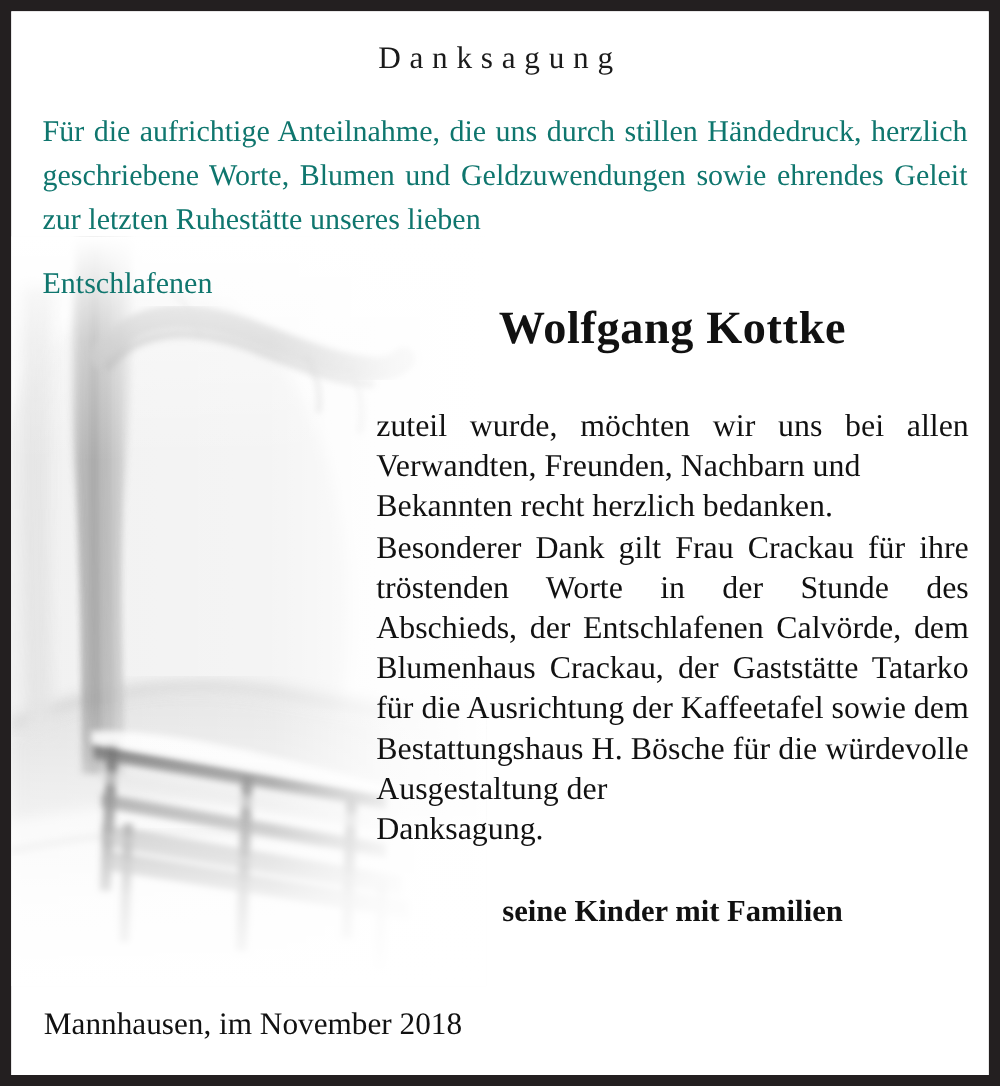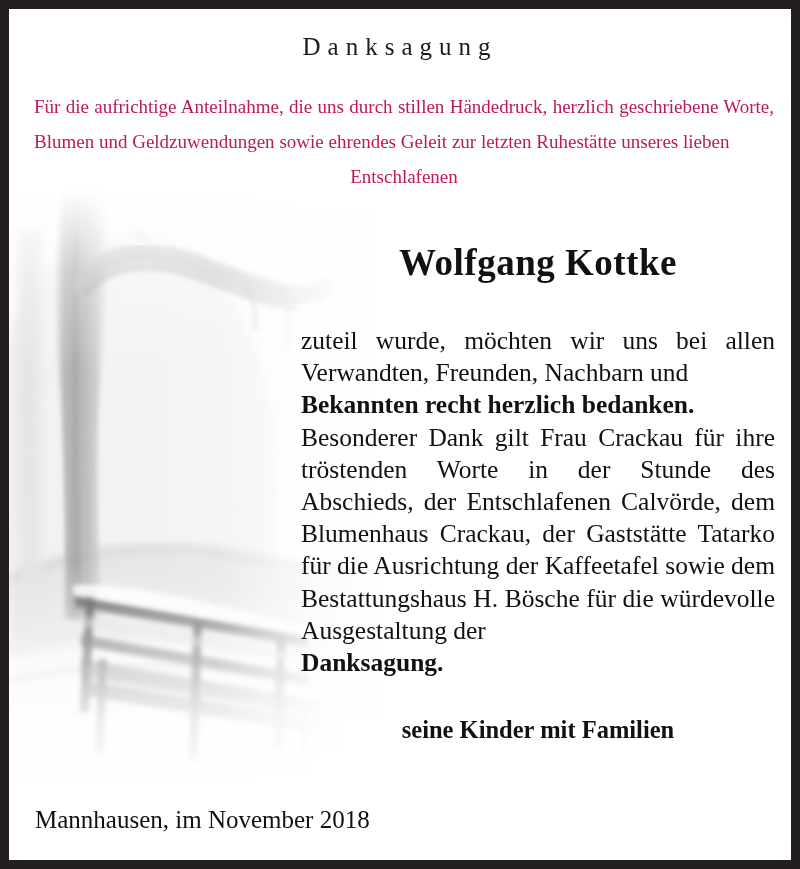--- a/index.html
+++ b/index.html
@@ -61,26 +61,26 @@
     letter-spacing: 7px;
     color: #1a1a1a;
     font-weight: 400;
   }
 
   .intro {
     position: absolute;
     top: 80px;
     left: 25px;
     width: 740px;
-    font-size: 19px;
+    font-size: 24px;
     line-height: 35px;
     text-align: justify;
-    color: #be185d;
-  }
-  .intro .lastline { text-align: center; }
+    color: #0f766e;
+  }
+  .intro .lastline { text-align: left; margin-top: 16px; }
 
   .deceased-name {
     position: absolute;
     top: 226px;
     left: 292px;
     width: 474px;
     text-align: center;
     font-size: 37px;
     font-weight: bold;
     letter-spacing: 0.5px;
@@ -94,21 +94,21 @@
     top: 316px;
     width: 474px;
     font-size: 25.5px;
     line-height: 32.2px;
     color: #111111;
   }
   .col-right p {
     margin: 0;
     text-align: justify;
   }
-  .col-right p .lastline { display: block; text-align: left; font-weight: bold; }
+  .col-right p .lastline { display: block; text-align: left; }
 
   .signature {
     position: absolute;
     left: 292px;
     top: 705px;
     width: 474px;
     text-align: center;
     color: #111111;
   }
   .signature .sig-line1 {

